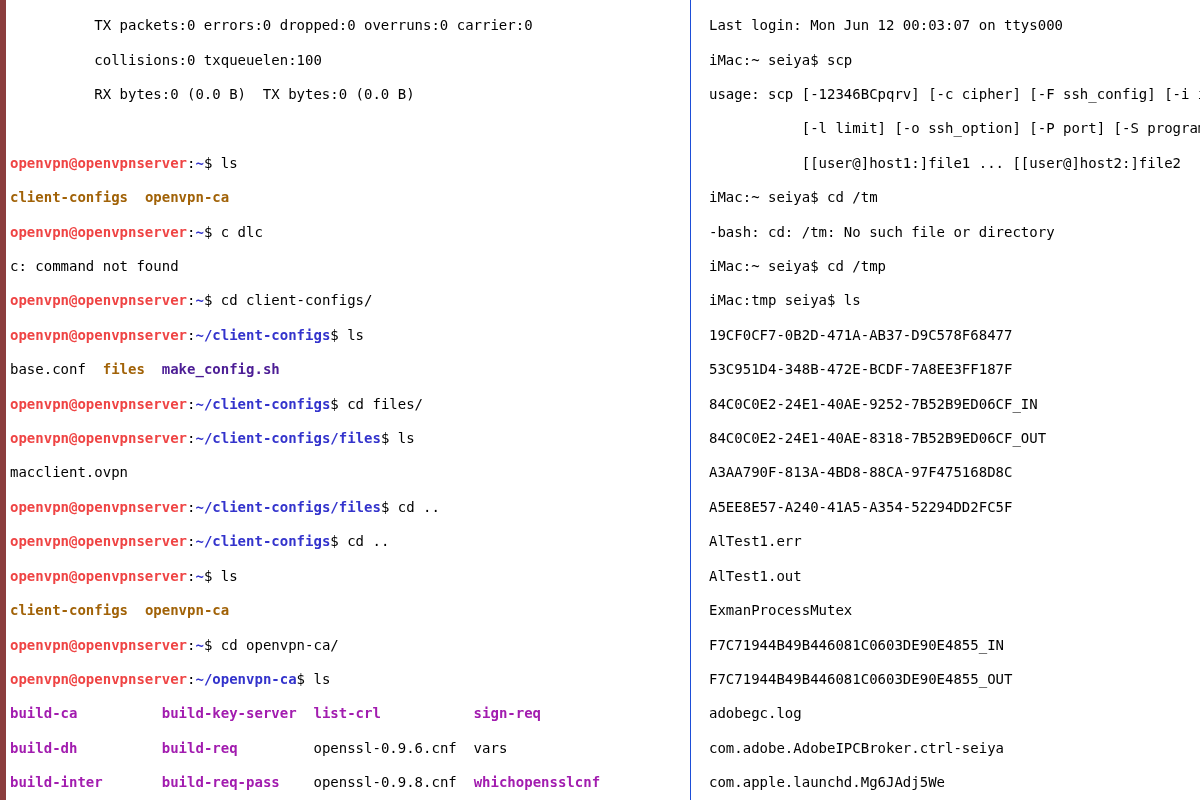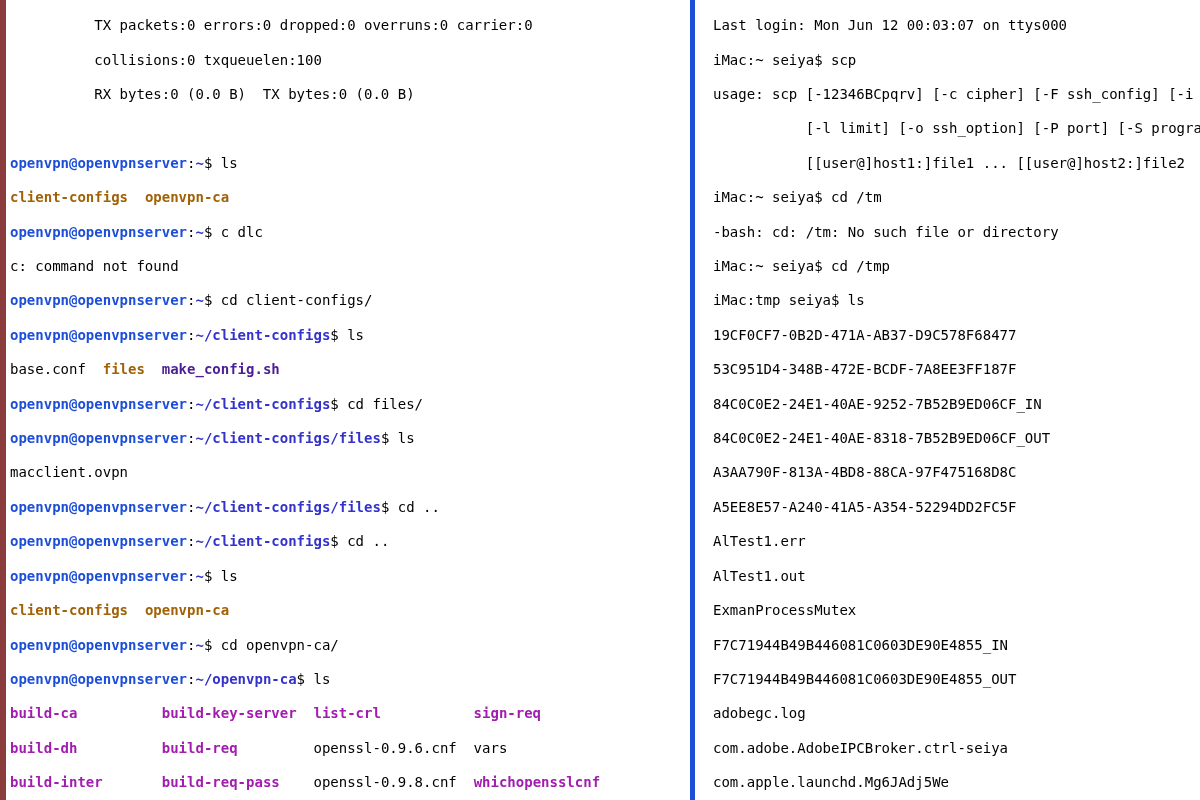--- a/index.html
+++ b/index.html
@@ -20,37 +20,37 @@
     height: 800px;
   }
   .pane {
     white-space: pre;
     overflow: hidden;
     padding: 0;
   }
   .left {
     width: 680px;
     padding-left: 10px;
-    border-right: 5px solid #1d4ed8;
+    border-right: 1px solid #1d4ed8;
     position: relative;
   }
   .left-edge {
     position: absolute;
     left: 0;
     top: 0;
     width: 6px;
     height: 100%;
     background: #8b3d3d;
   }
   .right {
     flex: 1;
     padding-left: 6px;
     margin-left: 12px;
   }
-  .prompt-user { color: #1d4ed8; font-weight: bold; }
+  .prompt-user { color: #ef4444; font-weight: bold; }
   .prompt-path { color: #3333cc; font-weight: bold; }
   .dir { color: #a16207; font-weight: bold; }
   .exe { color: #4c1d95; font-weight: bold; }
   .cyan { color: #a21caf; font-weight: bold; }
   .line { display: block; }
 </style>
 </head>
 <body>
 
 <div class="screen">

